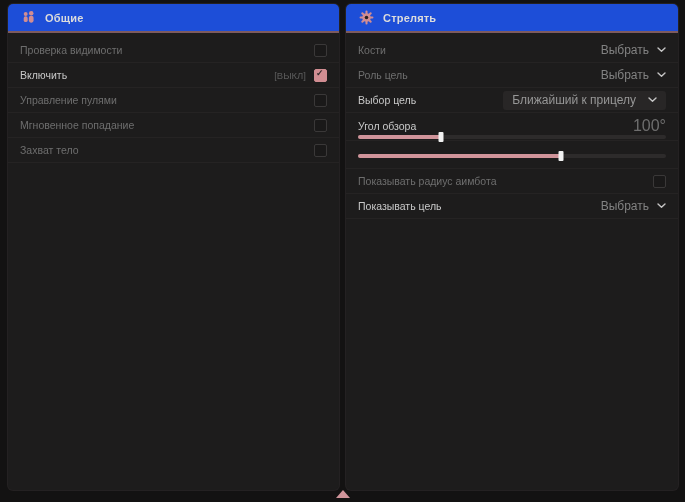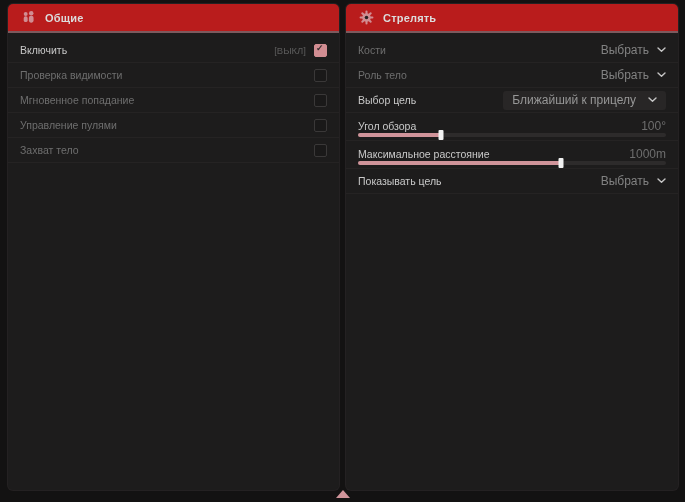--- a/index.html
+++ b/index.html
@@ -12,21 +12,21 @@
   .panel{
     position:absolute;top:4px;height:486px;
     background:#1d1c1c;border-radius:5px;overflow:hidden;
     box-shadow:0 0 0 1px #242122;
     box-sizing:border-box;
   }
   #panel-left{left:8px;width:331px;}
   #panel-right{left:346px;width:332px;}
   .panel-header{
     height:27px;display:flex;align-items:center;gap:9px;
-    padding:0 13px;background:#b91c1c;
+    padding:0 13px;background:#1d4ed8;
     border-bottom:2px solid #7d5a5e;
   }
   .hicon{display:flex;align-items:center;}
   .panel-title{font-size:11px;font-weight:bold;color:#dcdcdc;letter-spacing:.2px;}
   .rows{padding-top:5px;}
   .row{
     height:25px;display:flex;align-items:center;justify-content:space-between;
     padding:0 12px;border-bottom:1px solid #252323;box-sizing:border-box;
   }
   .label{font-size:10.5px;color:#6e6e6e;white-space:nowrap;}
@@ -47,21 +47,21 @@
   .pill{
     background:#282626;border-radius:3px;height:19px;
     display:flex;align-items:center;gap:12px;padding:0 9px;cursor:pointer;
   }
   .pill .select-value{color:#979797;}
   .slider-row{
     height:28px;flex-direction:column;align-items:stretch;
     justify-content:center;padding-top:2px;
   }
   .slider-top{display:flex;align-items:center;justify-content:space-between;}
-  .slider-value{font-size:12px;color:#6e6e6e;}
+  .slider-value{font-size:16px;color:#6e6e6e;}
   .track{position:relative;height:4px;background:#2d2b2b;border-radius:2px;cursor:pointer;}
   .fill{position:absolute;left:0;top:0;bottom:0;background:#d0949a;border-radius:2px;}
   .thumb{
     position:absolute;top:-3px;width:5px;height:10px;background:#f1f1f1;
     border-radius:1px;transform:translateX(-50%);cursor:pointer;
   }
   .tri{
     position:absolute;left:336px;top:490px;width:0;height:0;
     border-left:7px solid transparent;border-right:7px solid transparent;
     border-bottom:8px solid #d0949a;cursor:pointer;
@@ -79,40 +79,40 @@
           <rect x="2.9" y="6.6" width="4.2" height="6.2" rx="2"></rect>
           <circle cx="10.9" cy="3.4" r="2.4"></circle>
           <rect x="8.4" y="6.1" width="5" height="7.4" rx="2.2"></rect>
         </g>
       </svg>
     </span>
     <span class="panel-title">Общие</span>
   </div>
   <div class="rows">
       <div class="row">
+        <span class="label">Проверка видимости</span>
+        <div class="right">
+          <span class="checkbox"></span>
+        </div>
+      </div>
+      <div class="row">
         <span class="label bright">Включить</span>
         <div class="right">
           <span class="hotkey">[ВЫКЛ]</span>
           <span class="checkbox checked"></span>
         </div>
       </div>
       <div class="row">
-        <span class="label">Проверка видимости</span>
+        <span class="label">Управление пулями</span>
         <div class="right">
           <span class="checkbox"></span>
         </div>
       </div>
       <div class="row">
         <span class="label">Мгновенное попадание</span>
-        <div class="right">
-          <span class="checkbox"></span>
-        </div>
-      </div>
-      <div class="row">
-        <span class="label">Управление пулями</span>
         <div class="right">
           <span class="checkbox"></span>
         </div>
       </div>
       <div class="row">
         <span class="label">Захват тело</span>
         <div class="right">
           <span class="checkbox"></span>
         </div>
       </div>
@@ -145,21 +145,21 @@
         <div class="right">
           <span class="select-value">Выбрать</span>
           <span class="chevron">
             <svg width="9" height="6" viewBox="0 0 9 6">
               <polyline points="1,1 4.5,4.3 8,1" fill="none" stroke="#c4c4c4" stroke-width="1.4" stroke-linecap="round" stroke-linejoin="round"></polyline>
             </svg>
           </span>
         </div>
       </div>
       <div class="row">
-        <span class="label">Роль тело</span>
+        <span class="label">Роль цель</span>
         <div class="right">
           <span class="select-value">Выбрать</span>
           <span class="chevron">
             <svg width="9" height="6" viewBox="0 0 9 6">
               <polyline points="1,1 4.5,4.3 8,1" fill="none" stroke="#c4c4c4" stroke-width="1.4" stroke-linecap="round" stroke-linejoin="round"></polyline>
             </svg>
           </span>
         </div>
       </div>
       <div class="row">
@@ -179,27 +179,29 @@
         <div class="slider-top">
           <span class="label bright">Угол обзора</span>
           <span class="slider-value">100°</span>
         </div>
         <div class="track">
           <div class="fill" style="width: 27%;"></div>
           <div class="thumb" style="left: 27%;"></div>
         </div>
       </div>
       <div class="row slider-row">
-        <div class="slider-top">
-          <span class="label bright">Максимальное расстояние</span>
-          <span class="slider-value">1000m</span>
-        </div>
         <div class="track">
           <div class="fill" style="width: 66%;"></div>
           <div class="thumb" style="left: 66%;"></div>
+        </div>
+      </div>
+      <div class="row">
+        <span class="label">Показывать радиус аимбота</span>
+        <div class="right">
+          <span class="checkbox"></span>
         </div>
       </div>
       <div class="row">
         <span class="label bright">Показывать цель</span>
         <div class="right">
           <span class="select-value">Выбрать</span>
           <span class="chevron">
             <svg width="9" height="6" viewBox="0 0 9 6">
               <polyline points="1,1 4.5,4.3 8,1" fill="none" stroke="#c4c4c4" stroke-width="1.4" stroke-linecap="round" stroke-linejoin="round"></polyline>
             </svg>

